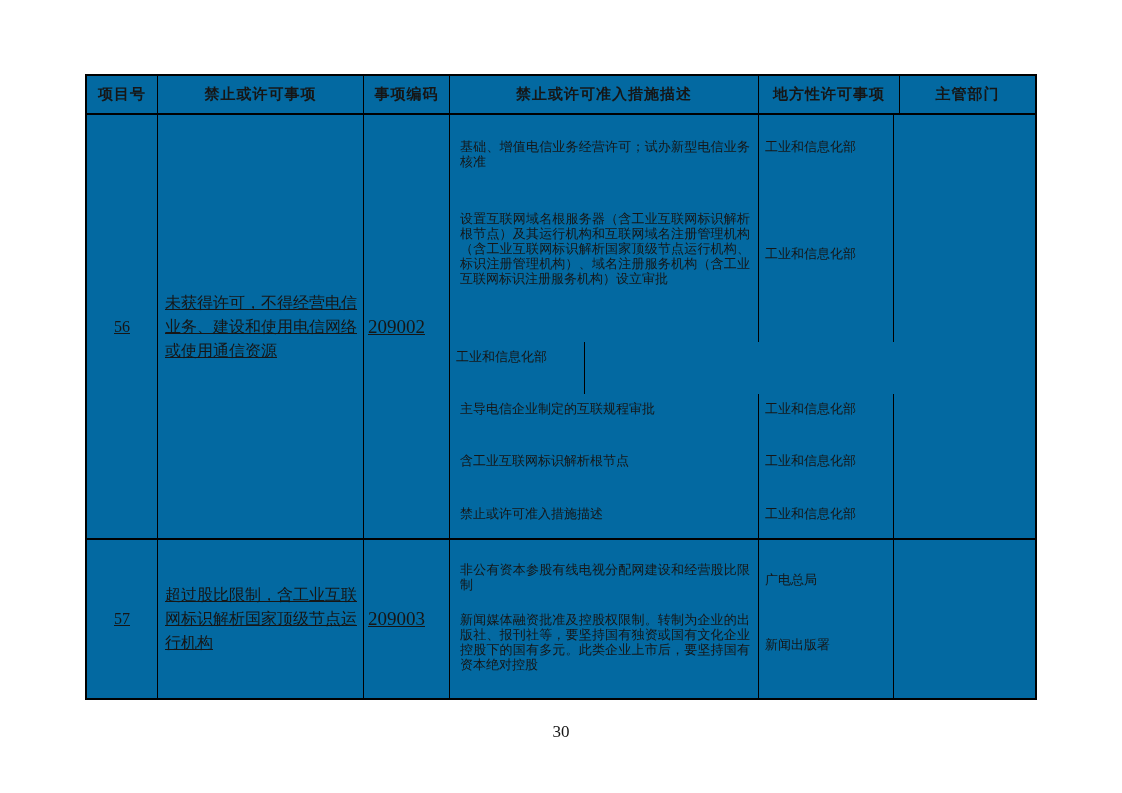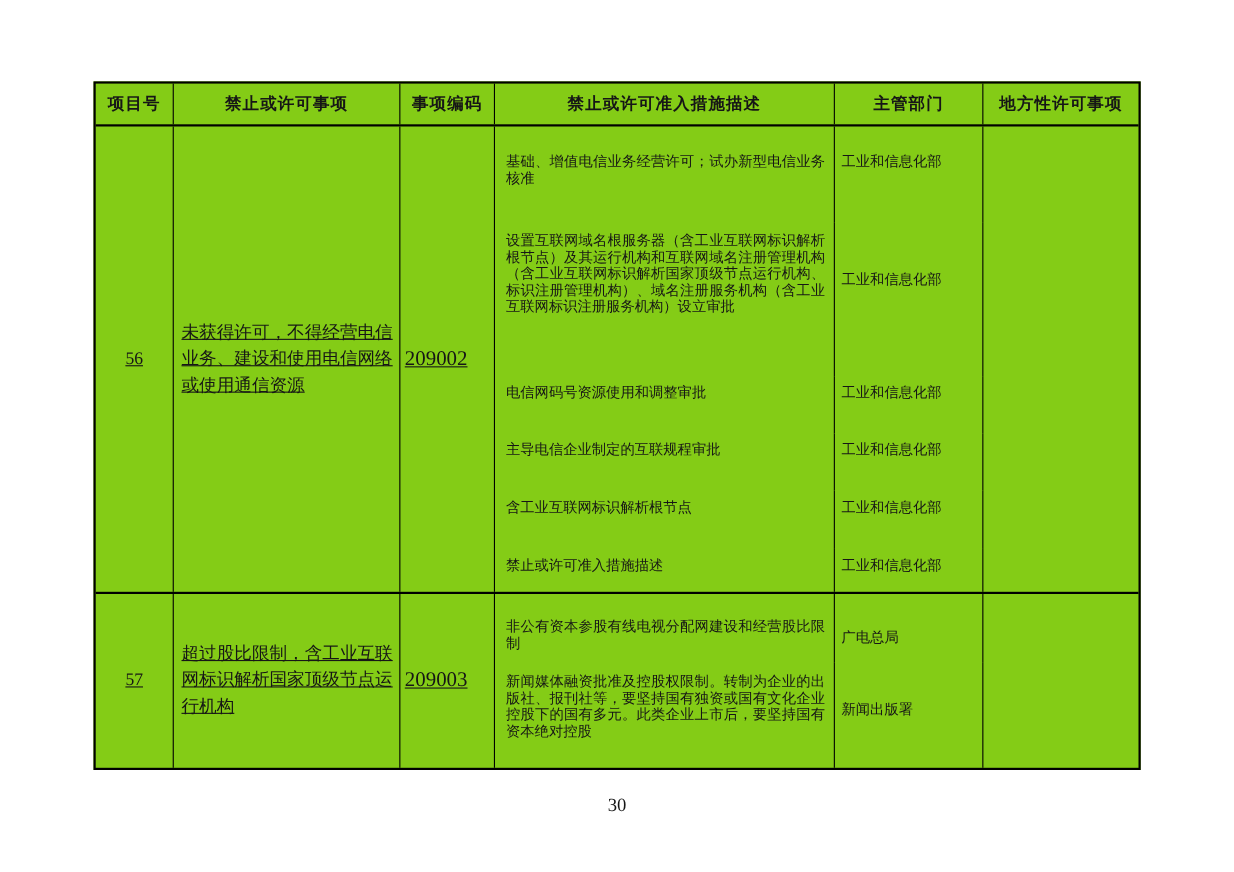--- a/index.html
+++ b/index.html
@@ -14,21 +14,21 @@
   .page { position: absolute; inset: 0; background: #ffffff; }
 
   
   .doc-table {
     position: absolute;
     left: 85px; top: 74px;
     width: 952px; height: 626px;
     border: 2px solid #000;
     display: flex;
     flex-direction: column;
-    background: #84cc16;
+    background: #0369a1;
   }
 
   
   .thead {
     display: flex;
     height: 39px;
     border-bottom: 2px solid #000;
     flex: none;
   }
   .th {
@@ -129,41 +129,40 @@
 
 <div class="page">
 
   <div class="doc-table">
 
     <div class="thead">
       <div class="th w-itemno">项目号</div>
       <div class="th w-matter">禁止或许可事项</div>
       <div class="th w-code">事项编码</div>
       <div class="th w-desc">禁止或许可准入措施描述</div>
+      <div class="th w-local">地方性许可事项</div>
       <div class="th w-dept">主管部门</div>
-      <div class="th w-local">地方性许可事项</div>
     </div>
 
     <div class="trow r56">
       <div class="cell c-itemno w-itemno">56</div>
       <div class="cell c-matter w-matter">未获得许可，不得经营电信业务、建设和使用电信网络或使用通信资源</div>
       <div class="cell c-code w-code">209002</div>
       <div class="measures-wrap">
         <div class="measure m1">
           <div class="m-desc">基础、增值电信业务经营许可；试办新型电信业务核准</div>
           <div class="m-dept">工业和信息化部</div>
           <div class="m-local"></div>
         </div>
         <div class="measure m2">
           <div class="m-desc">设置互联网域名根服务器（含工业互联网标识解析根节点）及其运行机构和互联网域名注册管理机构（含工业互联网标识解析国家顶级节点运行机构、标识注册管理机构）、域名注册服务机构（含工业互联网标识注册服务机构）设立审批</div>
           <div class="m-dept">工业和信息化部</div>
           <div class="m-local"></div>
         </div>
         <div class="measure m3">
-          <div class="m-desc">电信网码号资源使用和调整审批</div>
           <div class="m-dept">工业和信息化部</div>
           <div class="m-local"></div>
         </div>
         <div class="measure m4">
           <div class="m-desc">主导电信企业制定的互联规程审批</div>
           <div class="m-dept">工业和信息化部</div>
           <div class="m-local"></div>
         </div>
         <div class="measure m5">
           <div class="m-desc">含工业互联网标识解析根节点</div>

